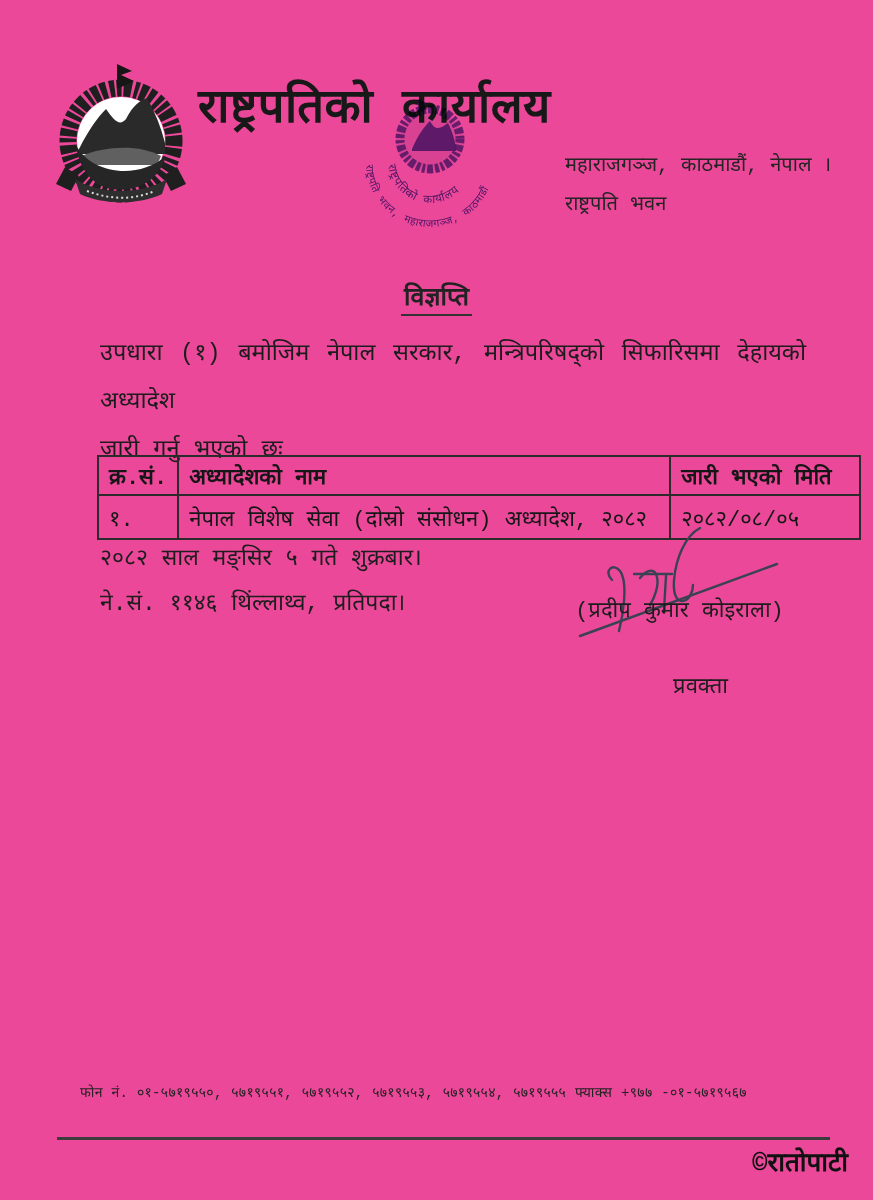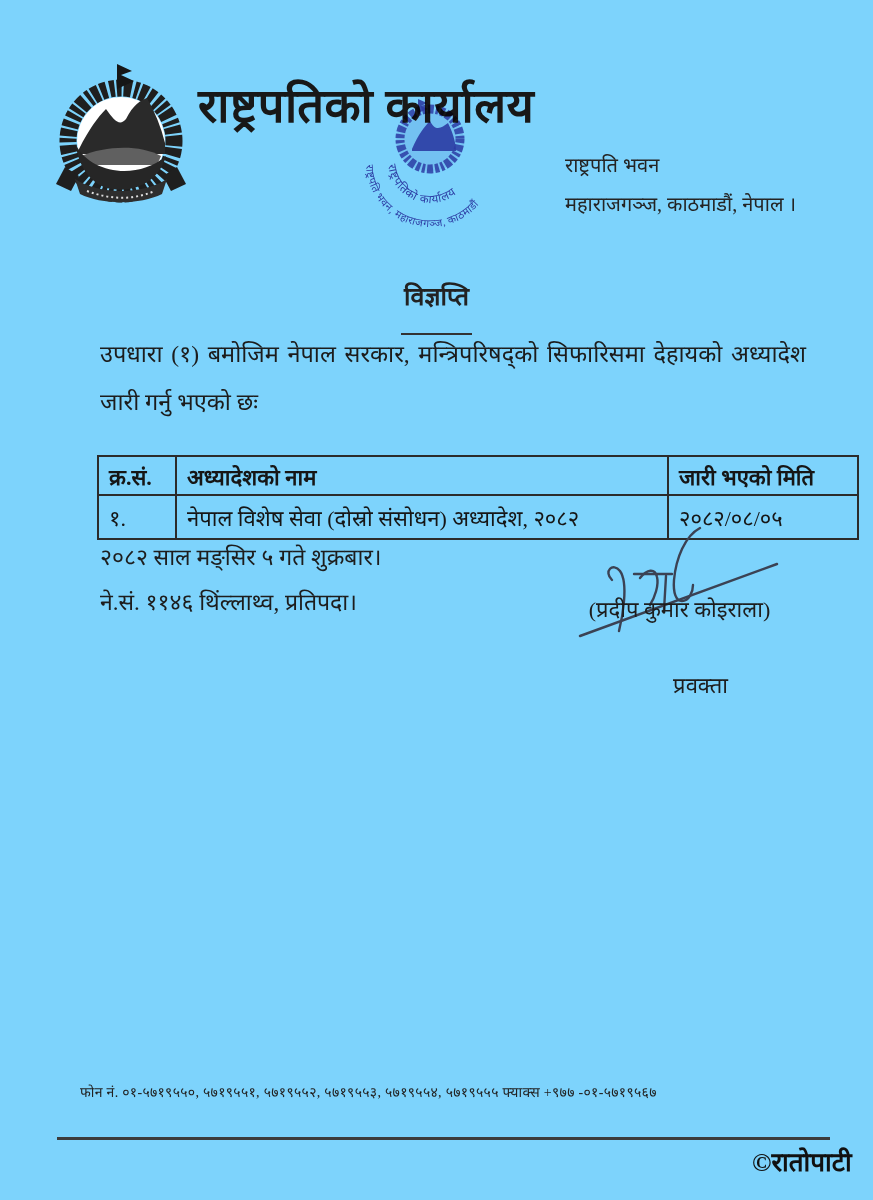--- a/index.html
+++ b/index.html
@@ -1,38 +1,38 @@
 <!DOCTYPE html>
 <html><head>
 <meta charset="utf-8">
 <style>
   html,body { margin:0; padding:0; background:#9a9a9a; }
   .page {
     position:relative; width:873px; height:1200px; margin:0 auto;
-    background:#7dd3fc; overflow:hidden;
-    font-family:Liberation Serif, serif; color:#1d1d1d;
+    background:#ec4899; overflow:hidden;
+    font-family:Liberation Mono, monospace; color:#1d1d1d;
   }
   
   .emblem-logo { position:absolute; left:45px; top:60px; width:152px; height:152px; }
   .office-title {
     position:absolute; left:198px; top:72px; width:440px;
     font-size:47px; font-weight:600; letter-spacing:0.5px; color:#181818;
     white-space:nowrap; z-index:1;
   }
   .stamp { position:absolute; left:346px; top:83px; width:168px; height:150px;
     z-index:2; mix-blend-mode:multiply; opacity:0.9; }
   .address-block {
     position:absolute; left:565px; top:146px; font-size:20px; line-height:1.95;
     color:#242424; z-index:1;
   }
   
   .notice-title-wrap { position:absolute; left:0; top:278px; width:873px; text-align:center; }
   .notice-title {
     display:inline-block; font-size:25px; font-weight:600; color:#222;
-    border-bottom:2px solid #333; padding:0 3px 21px 3px;
+    border-bottom:2px solid #333; padding:0 3px 1px 3px;
   }
   
   .body-par { position:absolute; left:100px; top:330px; width:706px;
     font-size:23.5px; line-height:2.05; color:#1c1c1c; }
   .body-line { text-align:justify; }
   .body-line.just { text-align-last:justify; }
   
   .ord-table { position:absolute; left:97px; top:455px; border-collapse:collapse;
     font-size:22px; color:#161616; table-layout:fixed; }
   .ord-table th, .ord-table td { border:2.4px solid #2b2b2b; padding:2px 10px;
@@ -85,22 +85,22 @@
       <text font-size="11.5" letter-spacing="1">
         <textPath href="#arc-inner" startOffset="4">राष्ट्रपतिको कार्यालय</textPath>
       </text>
       <text font-size="10.5" letter-spacing="0.5">
         <textPath href="#arc-outer" startOffset="2">राष्ट्रपति भवन, महाराजगञ्ज, काठमाडौं</textPath>
       </text>
     </g>
   </svg>
 
   <div class="address-block">
+    <div>महाराजगञ्ज, काठमाडौं, नेपाल ।</div>
     <div>राष्ट्रपति भवन</div>
-    <div>महाराजगञ्ज, काठमाडौं, नेपाल ।</div>
   </div>
 
   <div class="notice-title-wrap">
     <span class="notice-title">विज्ञप्ति</span>
   </div>
 
   <div class="body-par">
     <div class="body-line just">उपधारा (१) बमोजिम नेपाल सरकार, मन्त्रिपरिषद्को सिफारिसमा देहायको अध्यादेश</div>
     <div class="body-line">जारी गर्नु भएको छः</div>
   </div>

